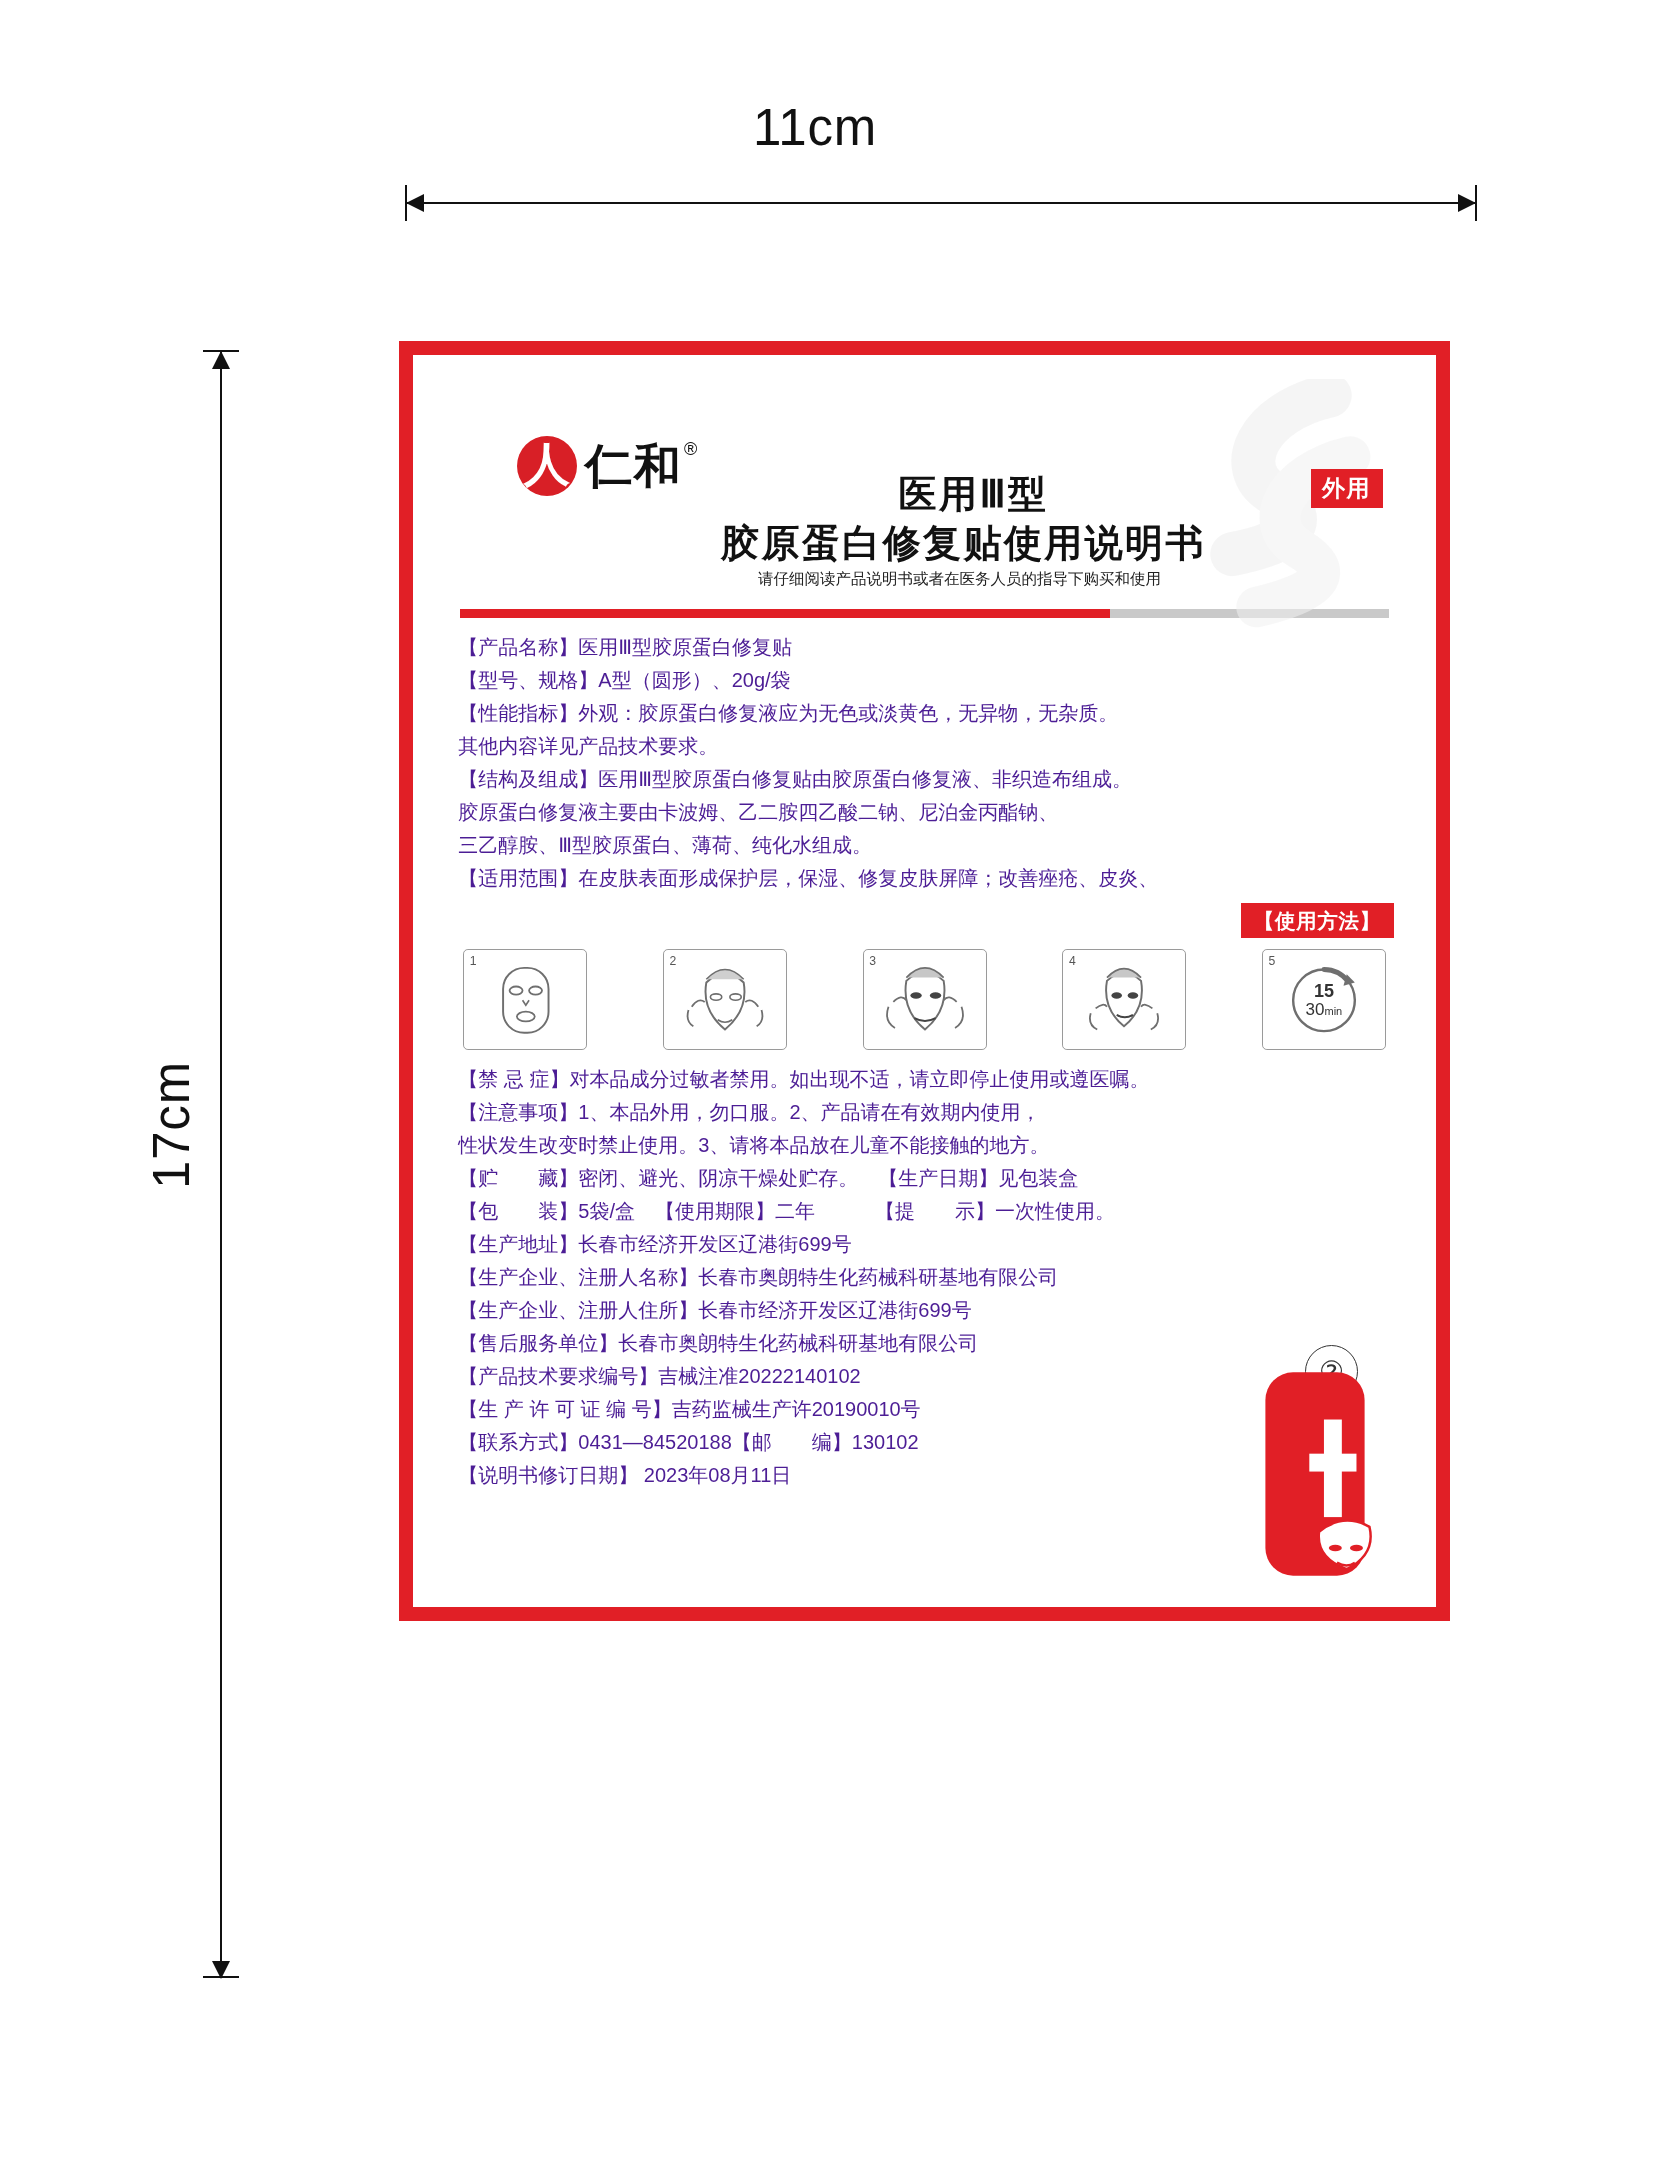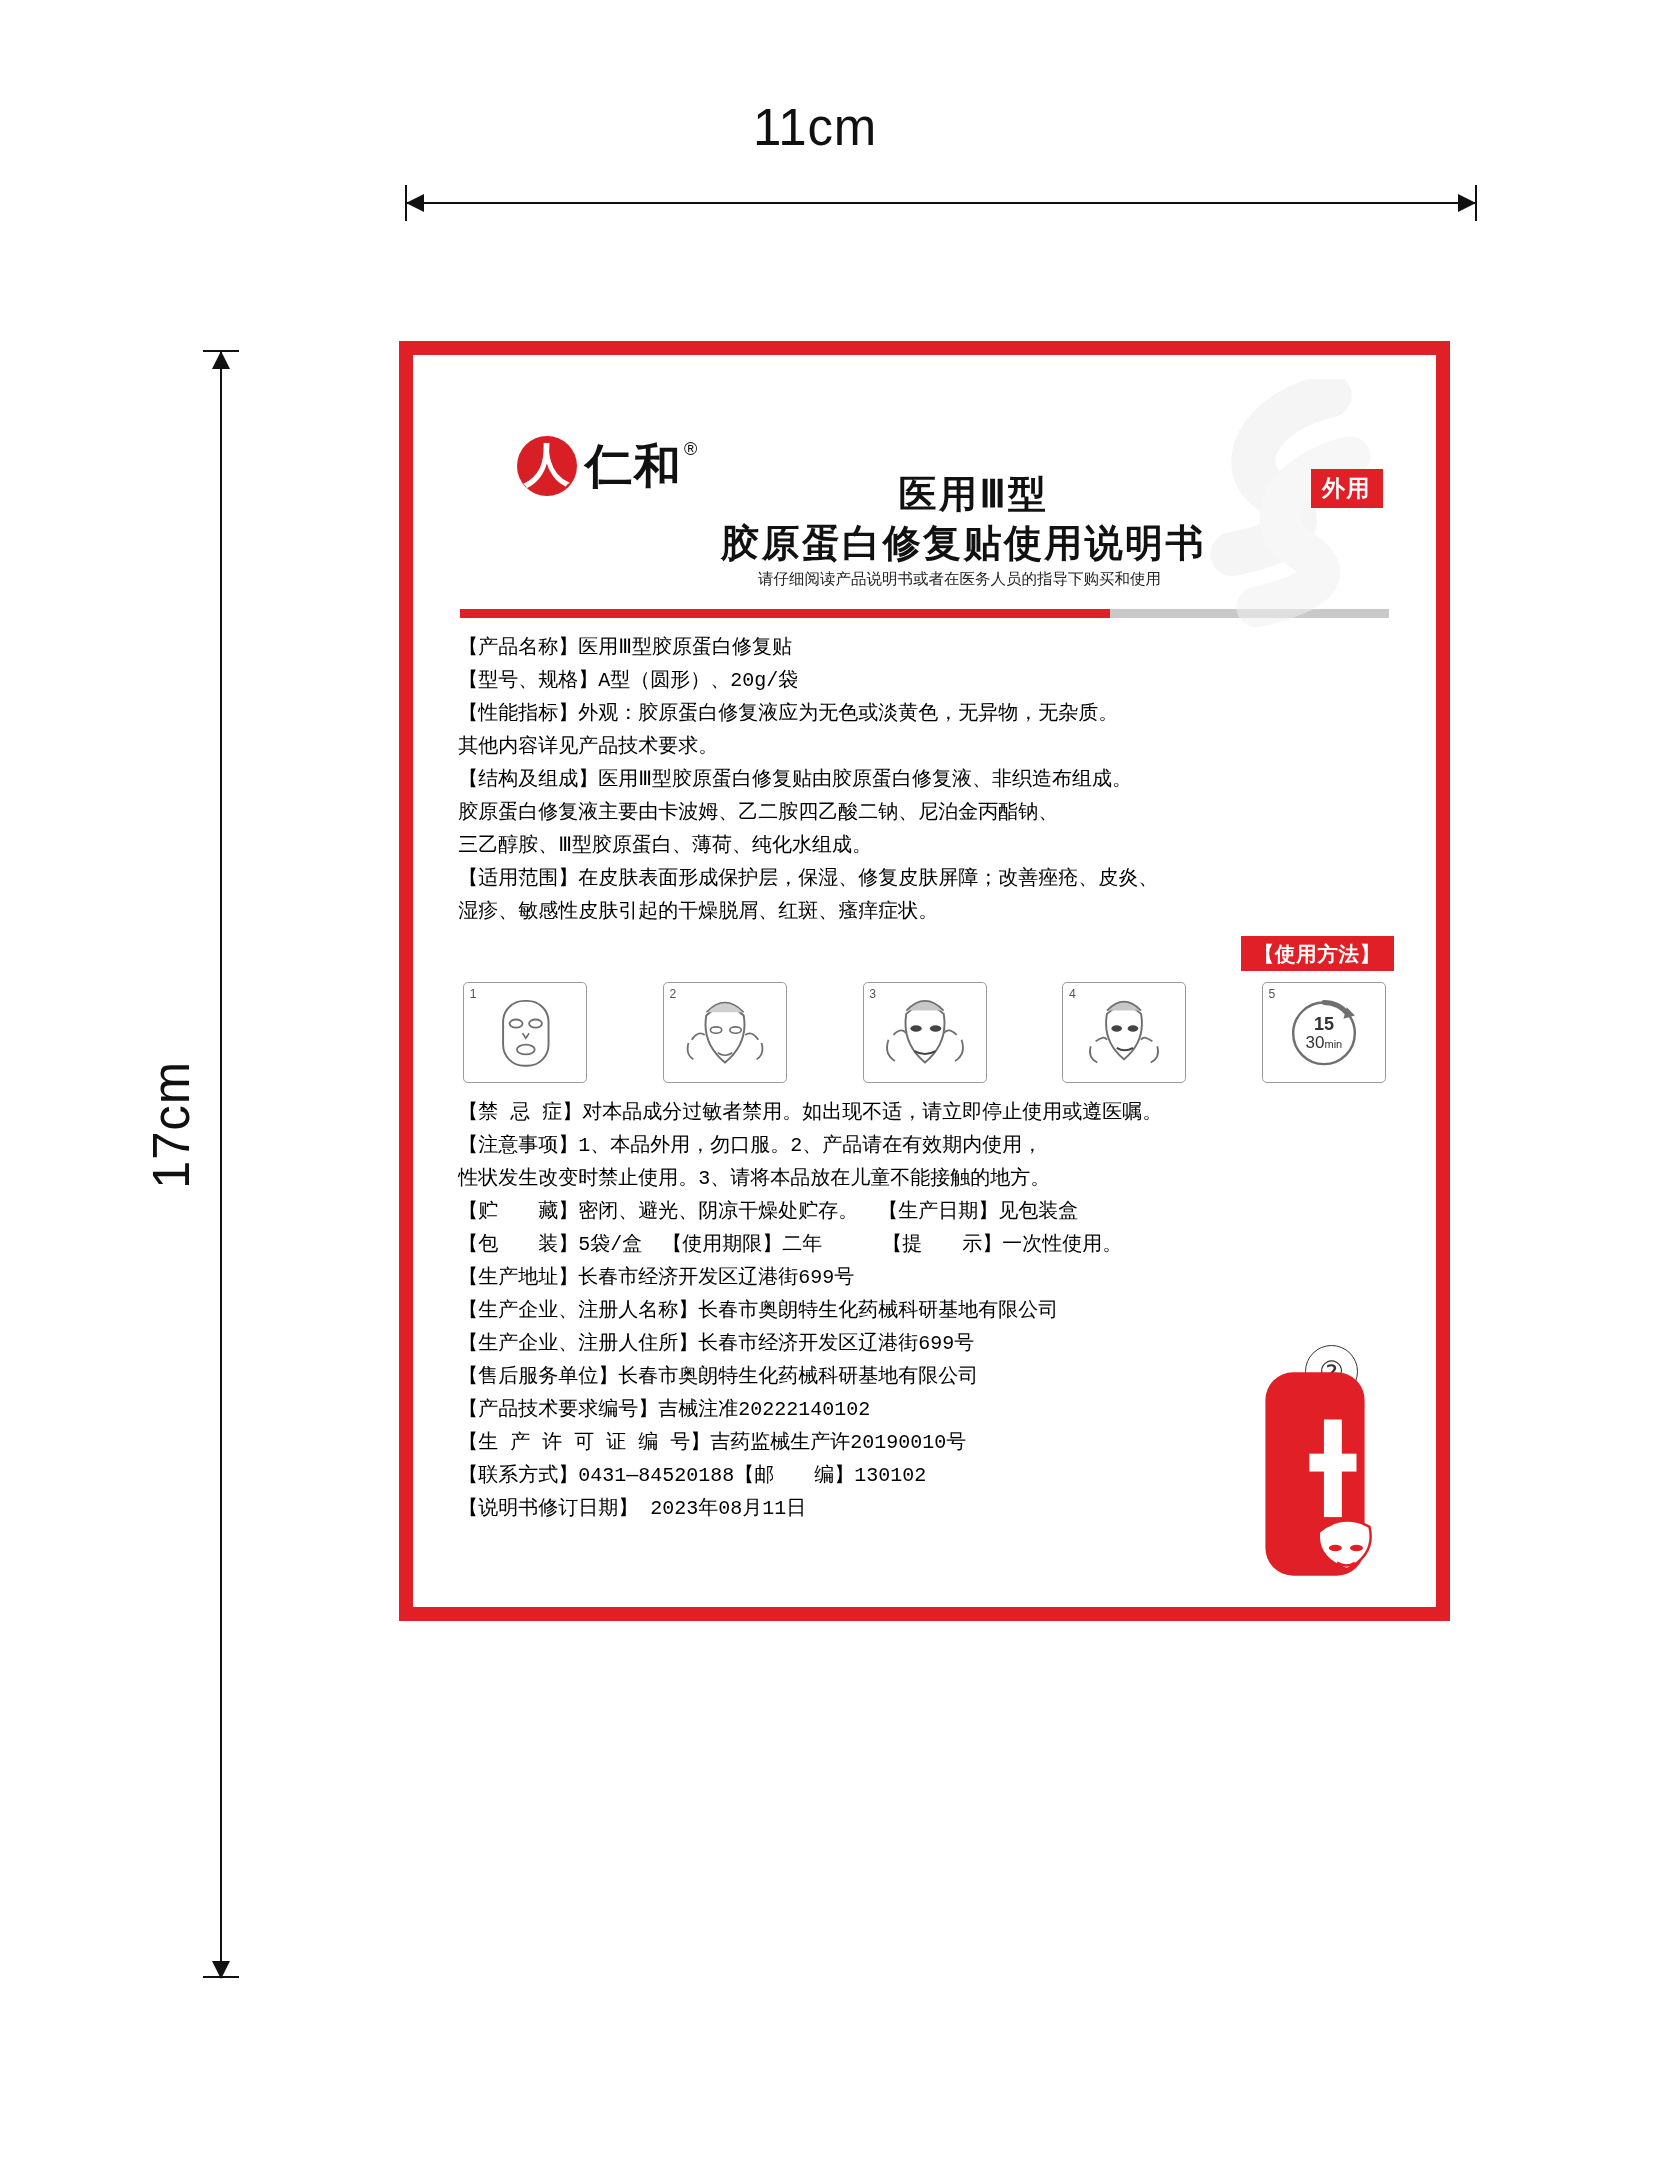--- a/index.html
+++ b/index.html
@@ -217,24 +217,23 @@
     height: 9px;
     margin: 11.4px 4.9px 13px 4.9px;
   }
   #divider .red  { background: #e11f26; flex: 0 0 70%; }
   #divider .gray { background: #c9c9c9; flex: 1; }
 
   
   .line {
     font-size: 20px;
     line-height: 33px;
-    color: #000000;
+    color: #4c1d95;
     white-space: nowrap;
     padding-left: 3.3px;
-    font-family: Liberation Mono, monospace;
   }
 
   
   #usage-heading {
     text-align: right;
     margin: 8.1px 0 6.5px 0;
   }
   #usage-heading span {
     display: inline-block;
     background: #e11f26;
@@ -359,21 +358,20 @@
 
     <div>
       <div class="line">【产品名称】医用Ⅲ型胶原蛋白修复贴</div>
       <div class="line">【型号、规格】A型（圆形）、20g/袋</div>
       <div class="line">【性能指标】外观：胶原蛋白修复液应为无色或淡黄色，无异物，无杂质。</div>
       <div class="line">其他内容详见产品技术要求。</div>
       <div class="line">【结构及组成】医用Ⅲ型胶原蛋白修复贴由胶原蛋白修复液、非织造布组成。</div>
       <div class="line">胶原蛋白修复液主要由卡波姆、乙二胺四乙酸二钠、尼泊金丙酯钠、</div>
       <div class="line">三乙醇胺、Ⅲ型胶原蛋白、薄荷、纯化水组成。</div>
       <div class="line">【适用范围】在皮肤表面形成保护层，保湿、修复皮肤屏障；改善痤疮、皮炎、</div>
-      <div class="line">湿疹、敏感性皮肤引起的干燥脱屑、红斑、瘙痒症状。</div>
     </div>
 
     <div id="usage-heading">
       <span>【使用方法】</span>
     </div>
 
     <div id="steps">
 
       <div class="step">
         <div class="step-num">1</div>

